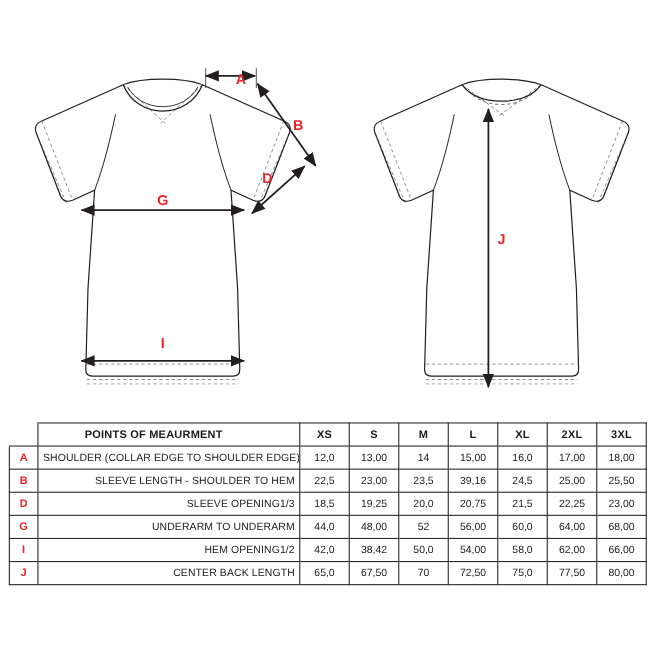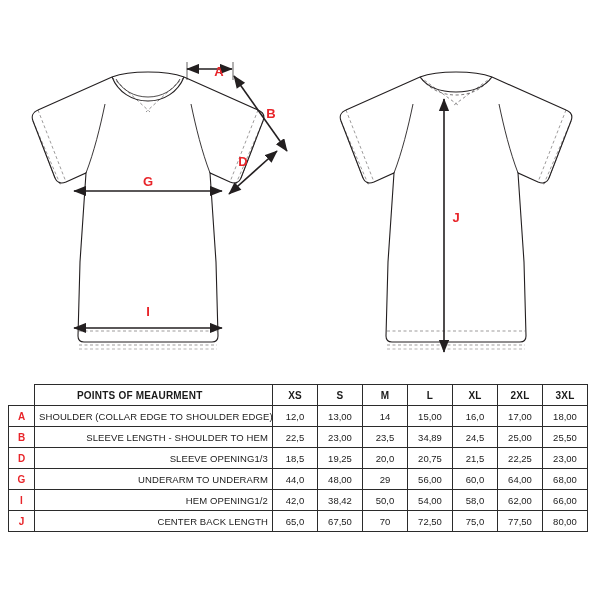--- a/index.html
+++ b/index.html
@@ -257,42 +257,42 @@
           <td class="val">16,0</td>
           <td class="val">17,00</td>
           <td class="val">18,00</td>
         </tr>
         <tr>
           <td class="key">B</td>
           <td class="desc">SLEEVE LENGTH - SHOULDER TO HEM</td>
           <td class="val">22,5</td>
           <td class="val">23,00</td>
           <td class="val">23,5</td>
-          <td class="val">34,89</td>
+          <td class="val">39,16</td>
           <td class="val">24,5</td>
           <td class="val">25,00</td>
           <td class="val">25,50</td>
         </tr>
         <tr>
           <td class="key">D</td>
           <td class="desc">SLEEVE OPENING1/3</td>
           <td class="val">18,5</td>
           <td class="val">19,25</td>
           <td class="val">20,0</td>
           <td class="val">20,75</td>
           <td class="val">21,5</td>
           <td class="val">22,25</td>
           <td class="val">23,00</td>
         </tr>
         <tr>
           <td class="key">G</td>
           <td class="desc">UNDERARM TO UNDERARM</td>
           <td class="val">44,0</td>
           <td class="val">48,00</td>
-          <td class="val">29</td>
+          <td class="val">52</td>
           <td class="val">56,00</td>
           <td class="val">60,0</td>
           <td class="val">64,00</td>
           <td class="val">68,00</td>
         </tr>
         <tr>
           <td class="key">I</td>
           <td class="desc">HEM OPENING1/2</td>
           <td class="val">42,0</td>
           <td class="val">38,42</td>

